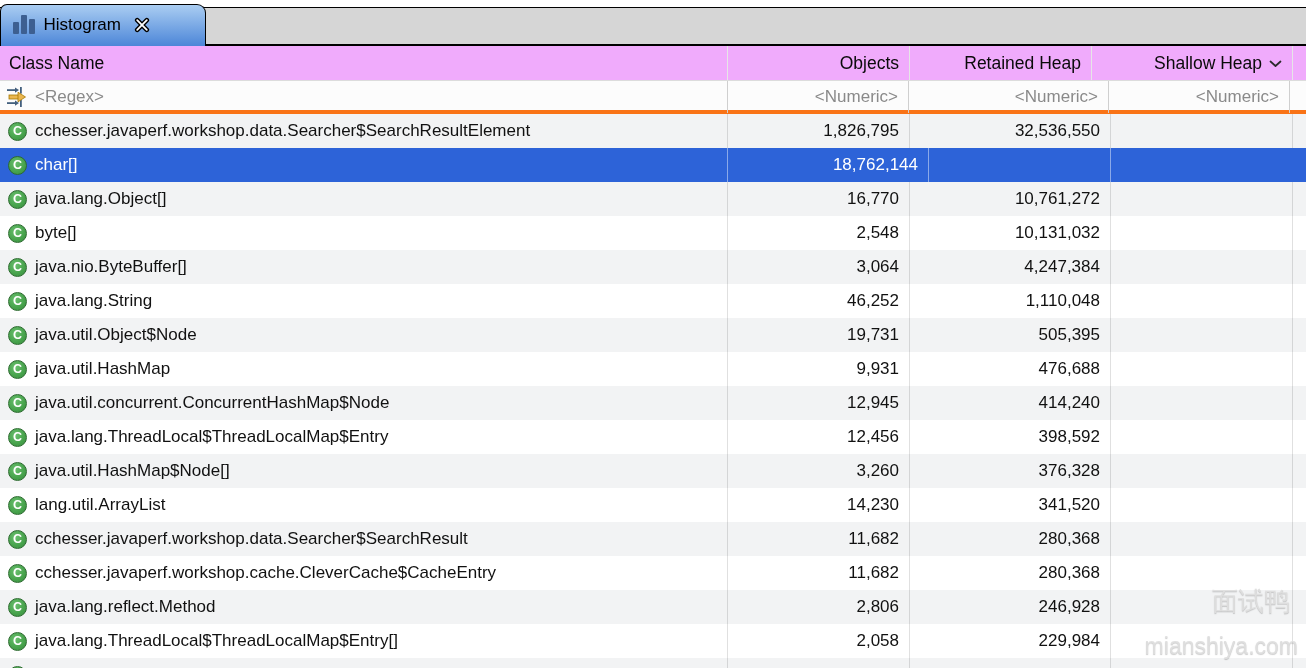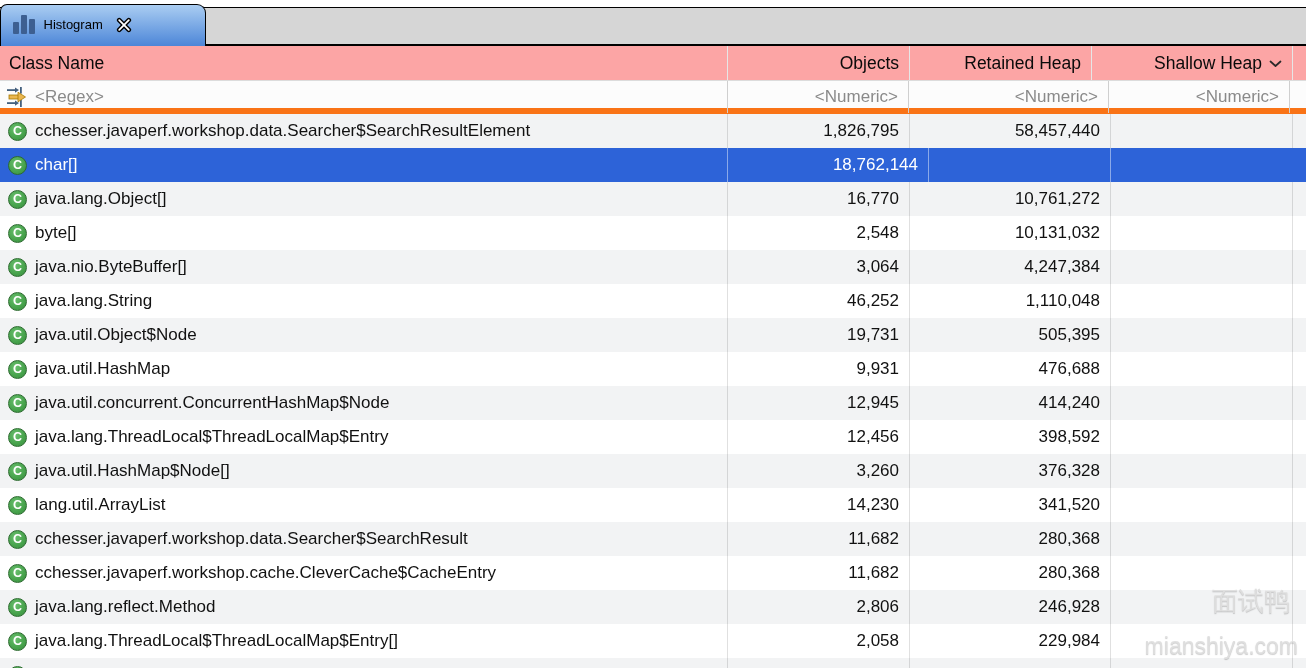--- a/index.html
+++ b/index.html
@@ -12,40 +12,40 @@
   body{position:relative;font-size:17px;}
 
   
   .tabbar{position:relative;width:1306px;height:46px;background:#fff;}
   .tabbar .bar-fill{position:absolute;left:0;top:7px;right:0;height:37px;background:#d6d6d6;border-top:1.5px solid #000;}
   .tabbar .bar-bottom{position:absolute;left:0;bottom:0;width:100%;height:2px;background:#000;}
   .tab{position:absolute;left:0;top:4px;width:206px;height:42px;z-index:2;
     background:linear-gradient(to bottom,var(--tabTop),var(--tabBottom));
     border:1.5px solid #000;border-bottom:none;border-radius:7px 9px 0 0;
     display:flex;align-items:center;gap:9px;padding:0 10px 2px 12px;cursor:pointer;}
-  .tab-title{font-size:13px;color:#000;white-space:nowrap;}
+  .tab-title{font-size:17px;color:#000;white-space:nowrap;}
   .hist-icon{display:inline-flex;align-items:flex-end;gap:2.5px;height:19px;}
   .hist-icon i{display:block;width:5.5px;background:#3d5f91;border-radius:1px;}
   .hist-icon i:nth-child(1){height:12px;}
   .hist-icon i:nth-child(2){height:19px;}
   .hist-icon i:nth-child(3){height:15px;}
   .close-btn{margin-left:4px;display:inline-flex;cursor:pointer;}
 
   
-  .hrow{display:flex;width:1306px;height:34px;align-items:center;background:#fca5a5;}
+  .hrow{display:flex;width:1306px;height:34px;align-items:center;background:#f0abfc;}
   .hcell{height:34px;display:flex;align-items:center;border-right:1px solid #e6e6e6;cursor:pointer;}
   .c-class{width:728px;padding-left:9px;}
   .c-objects{width:182px;justify-content:flex-end;padding-right:10px;}
   .c-shallow{width:201px;justify-content:flex-end;padding-right:10px;}
   .c-retained{width:182px;justify-content:flex-end;padding-right:10px;}
   .c-fill{flex:1;border-right:none;}
   .hcell .lbl{font-size:17.5px;color:#0a0a0a;}
   .sort-ch{margin-left:7px;display:inline-flex;position:relative;top:1px;}
 
-  .frow{display:flex;width:1306px;height:34px;background:#fcfcfc;border-top:1px solid #dcdcdc;border-bottom:6px solid #f97316;}
+  .frow{display:flex;width:1306px;height:34px;background:#fcfcfc;border-top:1px solid #dcdcdc;border-bottom:4px solid #f97316;}
   .fcell{height:32px;display:flex;align-items:center;color:var(--ph);}
   .fcell.num{justify-content:flex-end;padding-right:10px;border-left:1px solid #cfcfcf;border-right:1px solid #cfcfcf;margin-left:-1px;cursor:text;}
   .fcell.rx{width:728px;padding-left:7px;gap:6px;cursor:text;}
   .fcell.w-objects{width:182px;}
   .fcell.w-shallow{width:201px;}
   .fcell.w-retained{width:182px;}
   .fcell.fill{flex:1;border:none;}
 
   .row{display:flex;width:1306px;height:34px;background:#fff;cursor:pointer;}
   .row.stripe{background:var(--stripe);}
@@ -147,21 +147,21 @@
   <div class="fcell fill"></div>
 </div>
 
 <div id="tbody">
   <div class="row stripe">
     <div class="cell cell-class">
       <span class="class-icon">C</span>
       <span class="txt">cchesser.javaperf.workshop.data.Searcher$SearchResultElement</span>
     </div>
     <div class="cell cell-objects">1,826,795</div>
-    <div class="cell cell-shallow">58,457,440</div>
+    <div class="cell cell-shallow">32,536,550</div>
     <div class="cell cell-retained"></div>
     <div class="cell cell-fill"></div>
   </div>
 
   <div class="row selected">
     <div class="cell cell-class">
       <span class="class-icon">C</span>
       <span class="txt">char[]</span>
     </div>
     <div class="cell cell-shallow">18,762,144</div>

